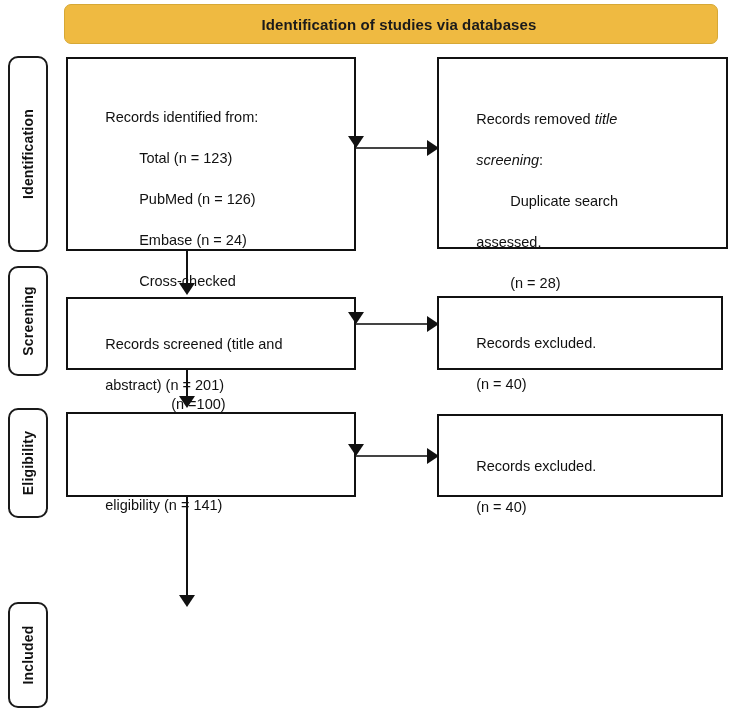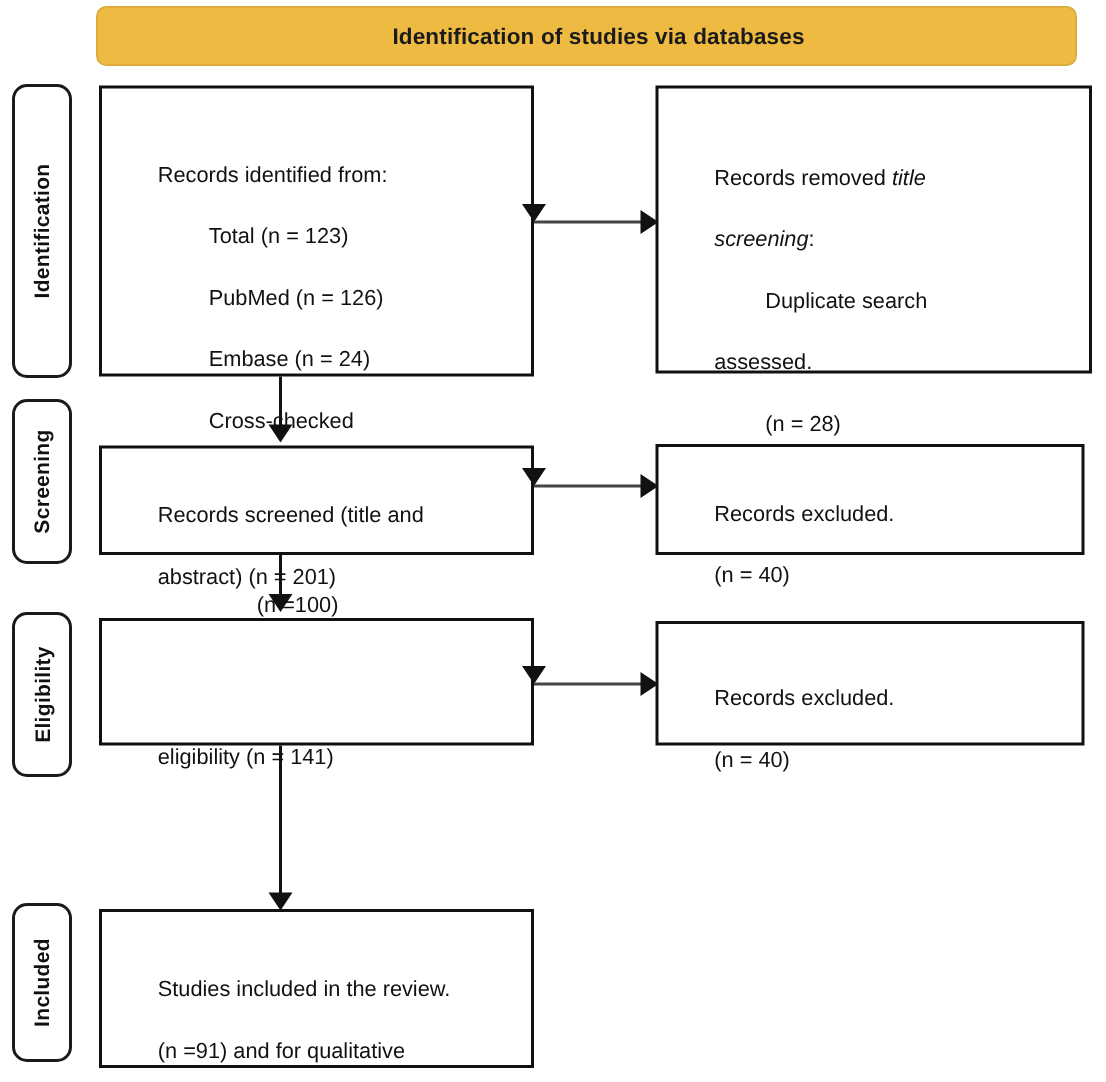--- a/index.html
+++ b/index.html
@@ -208,21 +208,14 @@
     </div>
   </div>
 
   <div class="vline" style="left:186px; top:497px; height:100px;"></div>
   <div class="arrow-down" style="left:179px; top:595px;"></div>
 
   <div class="arrow-down" style="left:348px; top:444px;"></div>
   <div class="hline" style="left:356px; top:455px; width:75px;"></div>
   <div class="arrow-right" style="left:427px; top:448px;"></div>
 
-  <div class="box" style="left:66px; top:606px; width:290px; height:106px;">
-    <div class="box-text" style="top:21px;">
-      <span>Studies included in the review.</span><br>
-      <span>(n =91) and for qualitative</span><br>
-      
-    </div>
-  </div>
 
 </div>
 
 </body></html>

